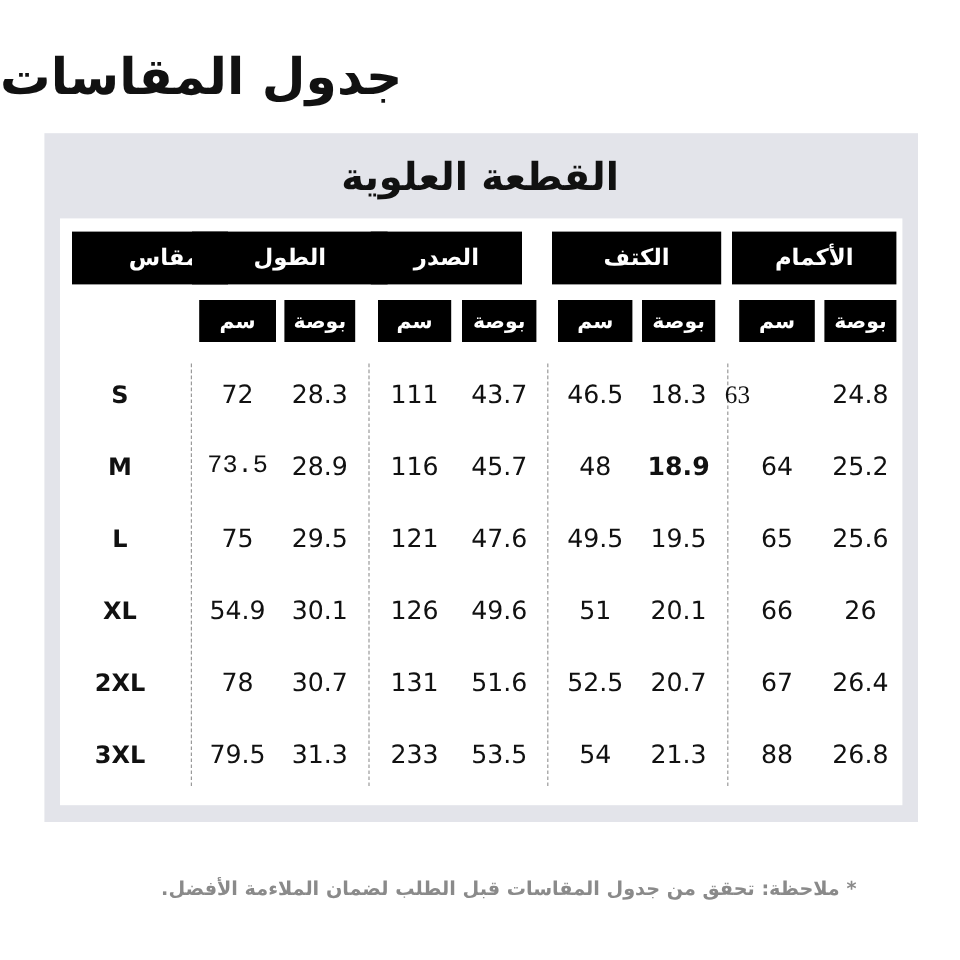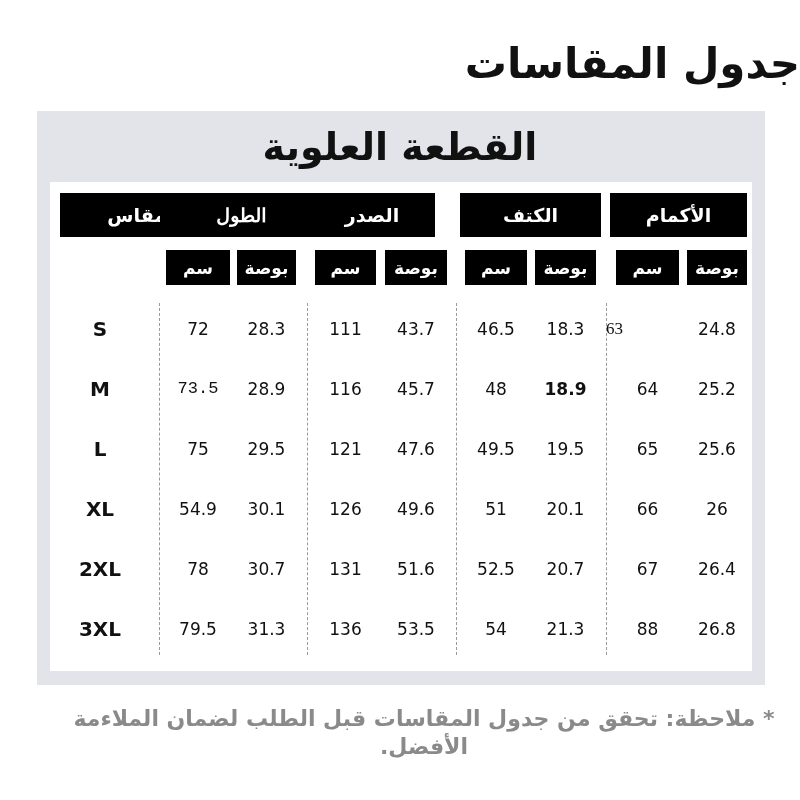--- a/index.html
+++ b/index.html
@@ -12,41 +12,41 @@
       height: 800px;
       position: relative;
       overflow: hidden;
       font-family: "DejaVu Sans", "Liberation Sans", sans-serif;
       color: #111111;
     }
     .main-title {
       position: absolute;
       left: 0; right: 0;
       top: 36px;
-      text-align: right;
+      text-align: left;
       font-size: 42px;
       font-weight: bold;
       color: #111;
       direction: rtl;
       line-height: 56px;
     }
     .panel {
       position: absolute;
       left: 37px;
       top: 111px;
       width: 728px;
       height: 574px;
       background: #e3e4ea;
     }
     .subtitle {
       position: absolute;
       left: 0; right: 0;
       top: 124px;
       text-align: center;
-      font-size: 38px;
+      font-size: 32px;
       font-weight: bold;
       color: #111;
       direction: rtl;
       line-height: 46px;
     }
     .table-card {
       position: absolute;
       left: 50px;
       top: 182px;
       width: 702px;
@@ -77,53 +77,53 @@
       position: absolute;
       top: 303px;
       height: 352px;
       width: 0;
       border-left: 1px dashed #9a9a9a;
     }
     .cell {
       position: absolute;
       height: 30px;
       line-height: 30px;
-      font-size: 17px;
+      font-size: 21px;
       color: #111;
       text-align: center;
     }
     .cell.size {
       font-weight: bold;
       font-size: 20px;
     }
     .note {
       position: absolute;
       left: 0; right: 0;
-      top: 705px;
+      top: 727px;
       text-align: center;
-      font-size: 22px;
+      font-size: 16px;
       font-weight: bold;
       color: #8a8a8a;
       direction: rtl;
       line-height: 28px;
       margin-left: 48px;
     }
   </style>
 </head>
 <body>
 
 <div class="main-title">جدول المقاسات</div>
 
 <div class="panel"></div>
 <div class="subtitle">القطعة العلوية</div>
 
 <div class="table-card"></div>
 
 <div class="hdr group" style="left:60px;width:92px;padding-left:38px;">المقاس</div>
-<div class="hdr group" style="left:160px;width:163px;font-family:Liberation Serif, serif;">الطول</div>
+<div class="hdr group" style="left:160px;width:163px;">الطول</div>
 <div class="hdr group" style="left:309px;width:126px;">الصدر</div>
 <div class="hdr group" style="left:460px;width:141px;">الكتف</div>
 <div class="hdr group" style="left:610px;width:137px;">الأكمام</div>
 
 <div class="hdr sub" style="left:166px;width:64px;">سم</div>
 <div class="hdr sub" style="left:237px;width:59px;">بوصة</div>
 <div class="hdr sub" style="left:315px;width:61px;">سم</div>
 <div class="hdr sub" style="left:385px;width:62px;">بوصة</div>
 <div class="hdr sub" style="left:465px;width:62px;">سم</div>
 <div class="hdr sub" style="left:535px;width:61px;">بوصة</div>
@@ -188,21 +188,21 @@
       <div class="cell" style="left: 385px; width: 62px; top: 554px;">51.6</div>
       <div class="cell" style="left: 465px; width: 62px; top: 554px;">52.5</div>
       <div class="cell" style="left: 535px; width: 61px; top: 554px;">20.7</div>
       <div class="cell" style="left: 616px; width: 63px; top: 554px;">67</div>
       <div class="cell" style="left: 687px; width: 60px; top: 554px;">26.4</div>
     </div>
     <div>
       <div class="cell size" style="left: 60px; width: 80px; top: 614px;">3XL</div>
       <div class="cell" style="left: 166px; width: 64px; top: 614px;">79.5</div>
       <div class="cell" style="left: 237px; width: 59px; top: 614px;">31.3</div>
-      <div class="cell" style="left: 315px; width: 61px; top: 614px;">136</div>
+      <div class="cell" style="left: 315px; width: 61px; top: 614px;">233</div>
       <div class="cell" style="left: 385px; width: 62px; top: 614px;">53.5</div>
       <div class="cell" style="left: 465px; width: 62px; top: 614px;">54</div>
       <div class="cell" style="left: 535px; width: 61px; top: 614px;">21.3</div>
       <div class="cell" style="left: 616px; width: 63px; top: 614px;">88</div>
       <div class="cell" style="left: 687px; width: 60px; top: 614px;">26.8</div>
     </div>
   </div>
 
 <div class="note">* ملاحظة: تحقق من جدول المقاسات قبل الطلب لضمان الملاءمة الأفضل.</div>
 

